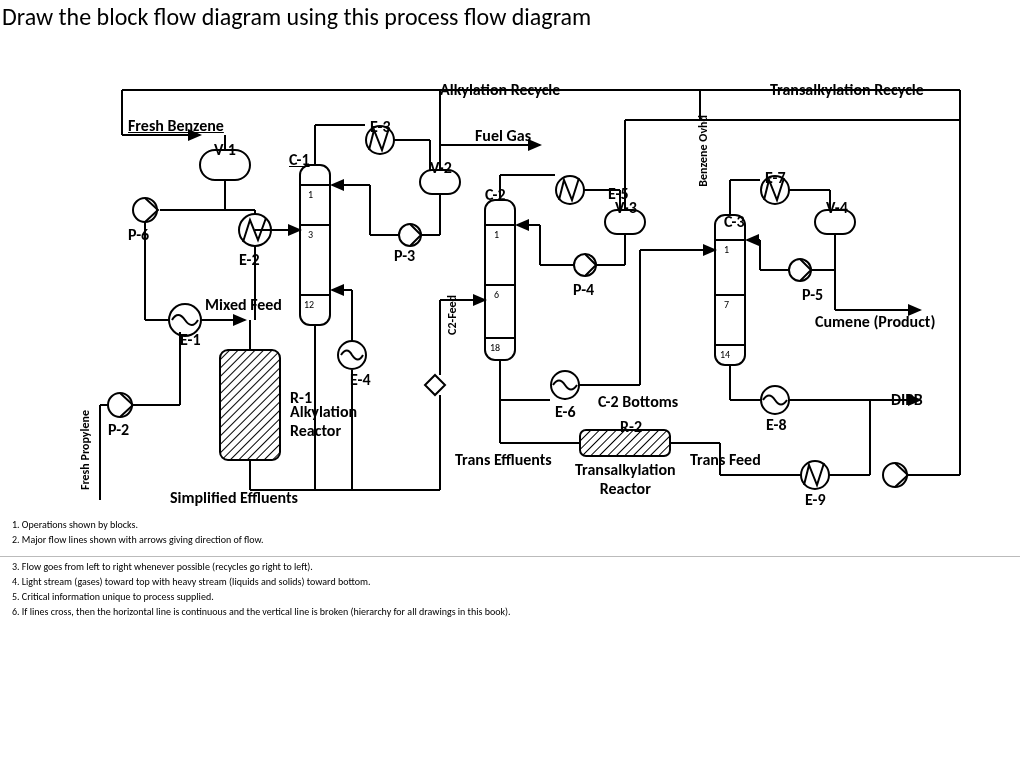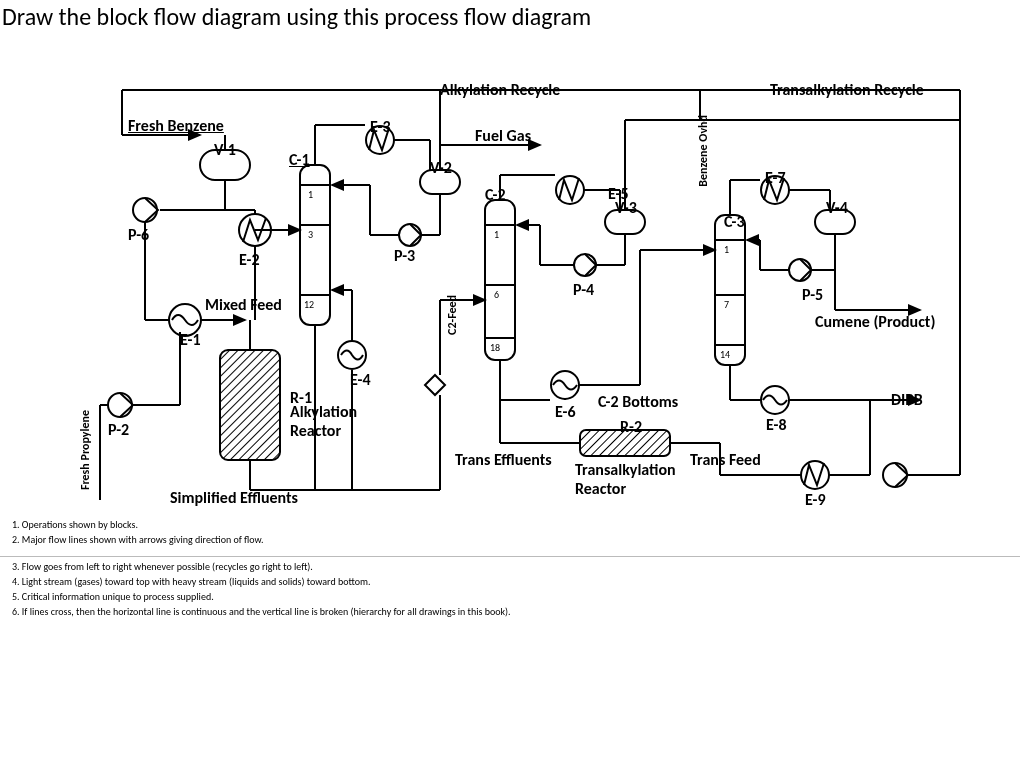--- a/index.html
+++ b/index.html
@@ -240,21 +240,21 @@
     <span class="lbl" style="left:485px;top:115px;">C-2</span>
     <span class="lbl" style="left:560px;top:114px;padding-left:48px;">E-5</span>
     <span class="lbl" style="left:615px;top:128px;">V-3</span>
     <span class="lbl" style="left:573px;top:210px;">P-4</span>
     <span class="lbl" style="left:555px;top:332px;">E-6</span>
     <span class="lbl" style="left:598px;top:322px;">C-2 Bottoms</span>
 
     <span class="rot" style="left:696px;top:45px;">Benzene Ovhd</span>
 
     <span class="lbl" style="left:620px;top:347px;">R-2</span>
-    <span class="lbl" style="left:575px;top:390px;white-space:pre;">Transalkylation
+    <span class="lbl" style="left:575px;top:390px;white-space:pre;text-align:center;">Transalkylation
 Reactor</span>
     <span class="lbl" style="left:455px;top:380px;">Trans Effluents</span>
     <span class="lbl" style="left:690px;top:380px;">Trans Feed</span>
     <span class="lbl" style="left:805px;top:420px;">E-9</span>
 
     <span class="lbl" style="left:700px;top:142px;margin-left:24px;">C-3</span>
     <span class="lbl" style="left:765px;top:98px;">E-7</span>
     <span class="lbl" style="left:826px;top:128px;">V-4</span>
     <span class="lbl" style="left:790px;top:215px;margin-left:12px;">P-5</span>
     <span class="lbl" style="left:815px;top:242px;">Cumene (Product)</span>

